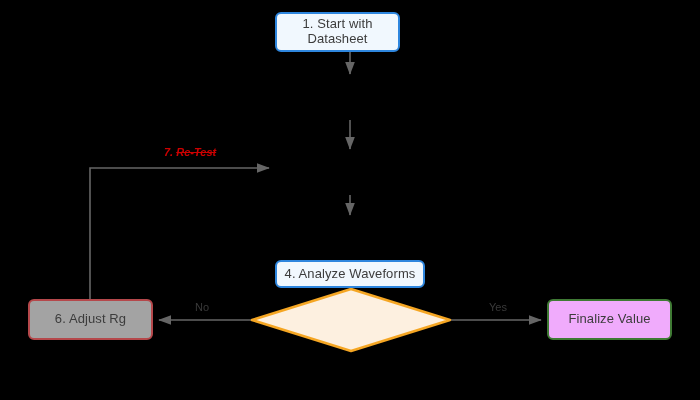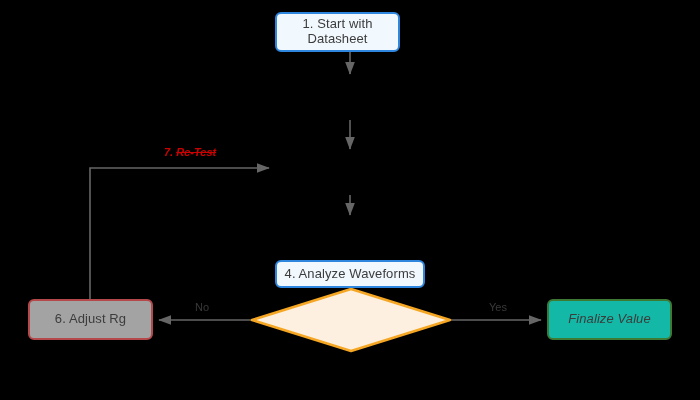--- a/index.html
+++ b/index.html
@@ -42,23 +42,22 @@
   }
   .proc-blue {
     background: #f1f8fe;
     border-color: #2e86de;
   }
   .proc-red {
     background: #a3a3a3;
     border-color: #b5484b;
   }
   .proc-green {
-    background: #14b8a6;
+    background: #f0abfc;
     border-color: #3f7a34;
-    font-style: italic;
   }
   .decision-wrap {
     position: absolute;
     z-index: 3;
     display: flex;
     align-items: center;
     justify-content: center;
   }
   .decision-label {
     position: relative;

